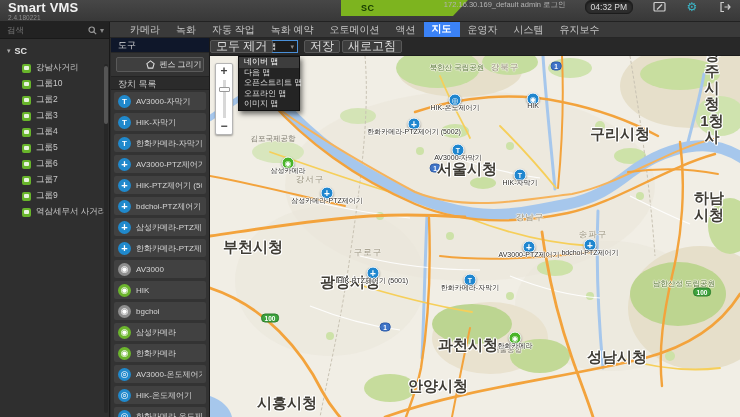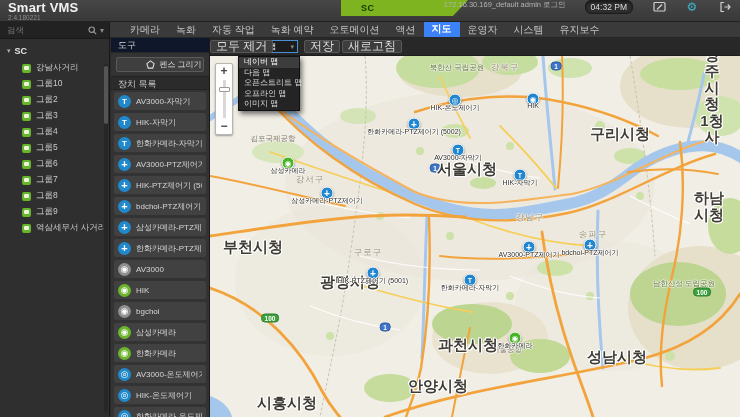--- a/index.html
+++ b/index.html
@@ -204,24 +204,20 @@
           <div class="titem">
             <span class="gico"></span>
             <span class="lab">그룹6</span>
           </div>
 
           <div class="titem">
             <span class="gico"></span>
             <span class="lab">그룹7</span>
           </div>
 
-          <div class="titem">
-            <span class="gico"></span>
-            <span class="lab">그룹8</span>
-          </div>
 
           <div class="titem">
             <span class="gico"></span>
             <span class="lab">그룹9</span>
           </div>
 
           <div class="titem">
             <span class="gico"></span>
             <span class="lab">역삼세무서 사거리</span>
           </div>

